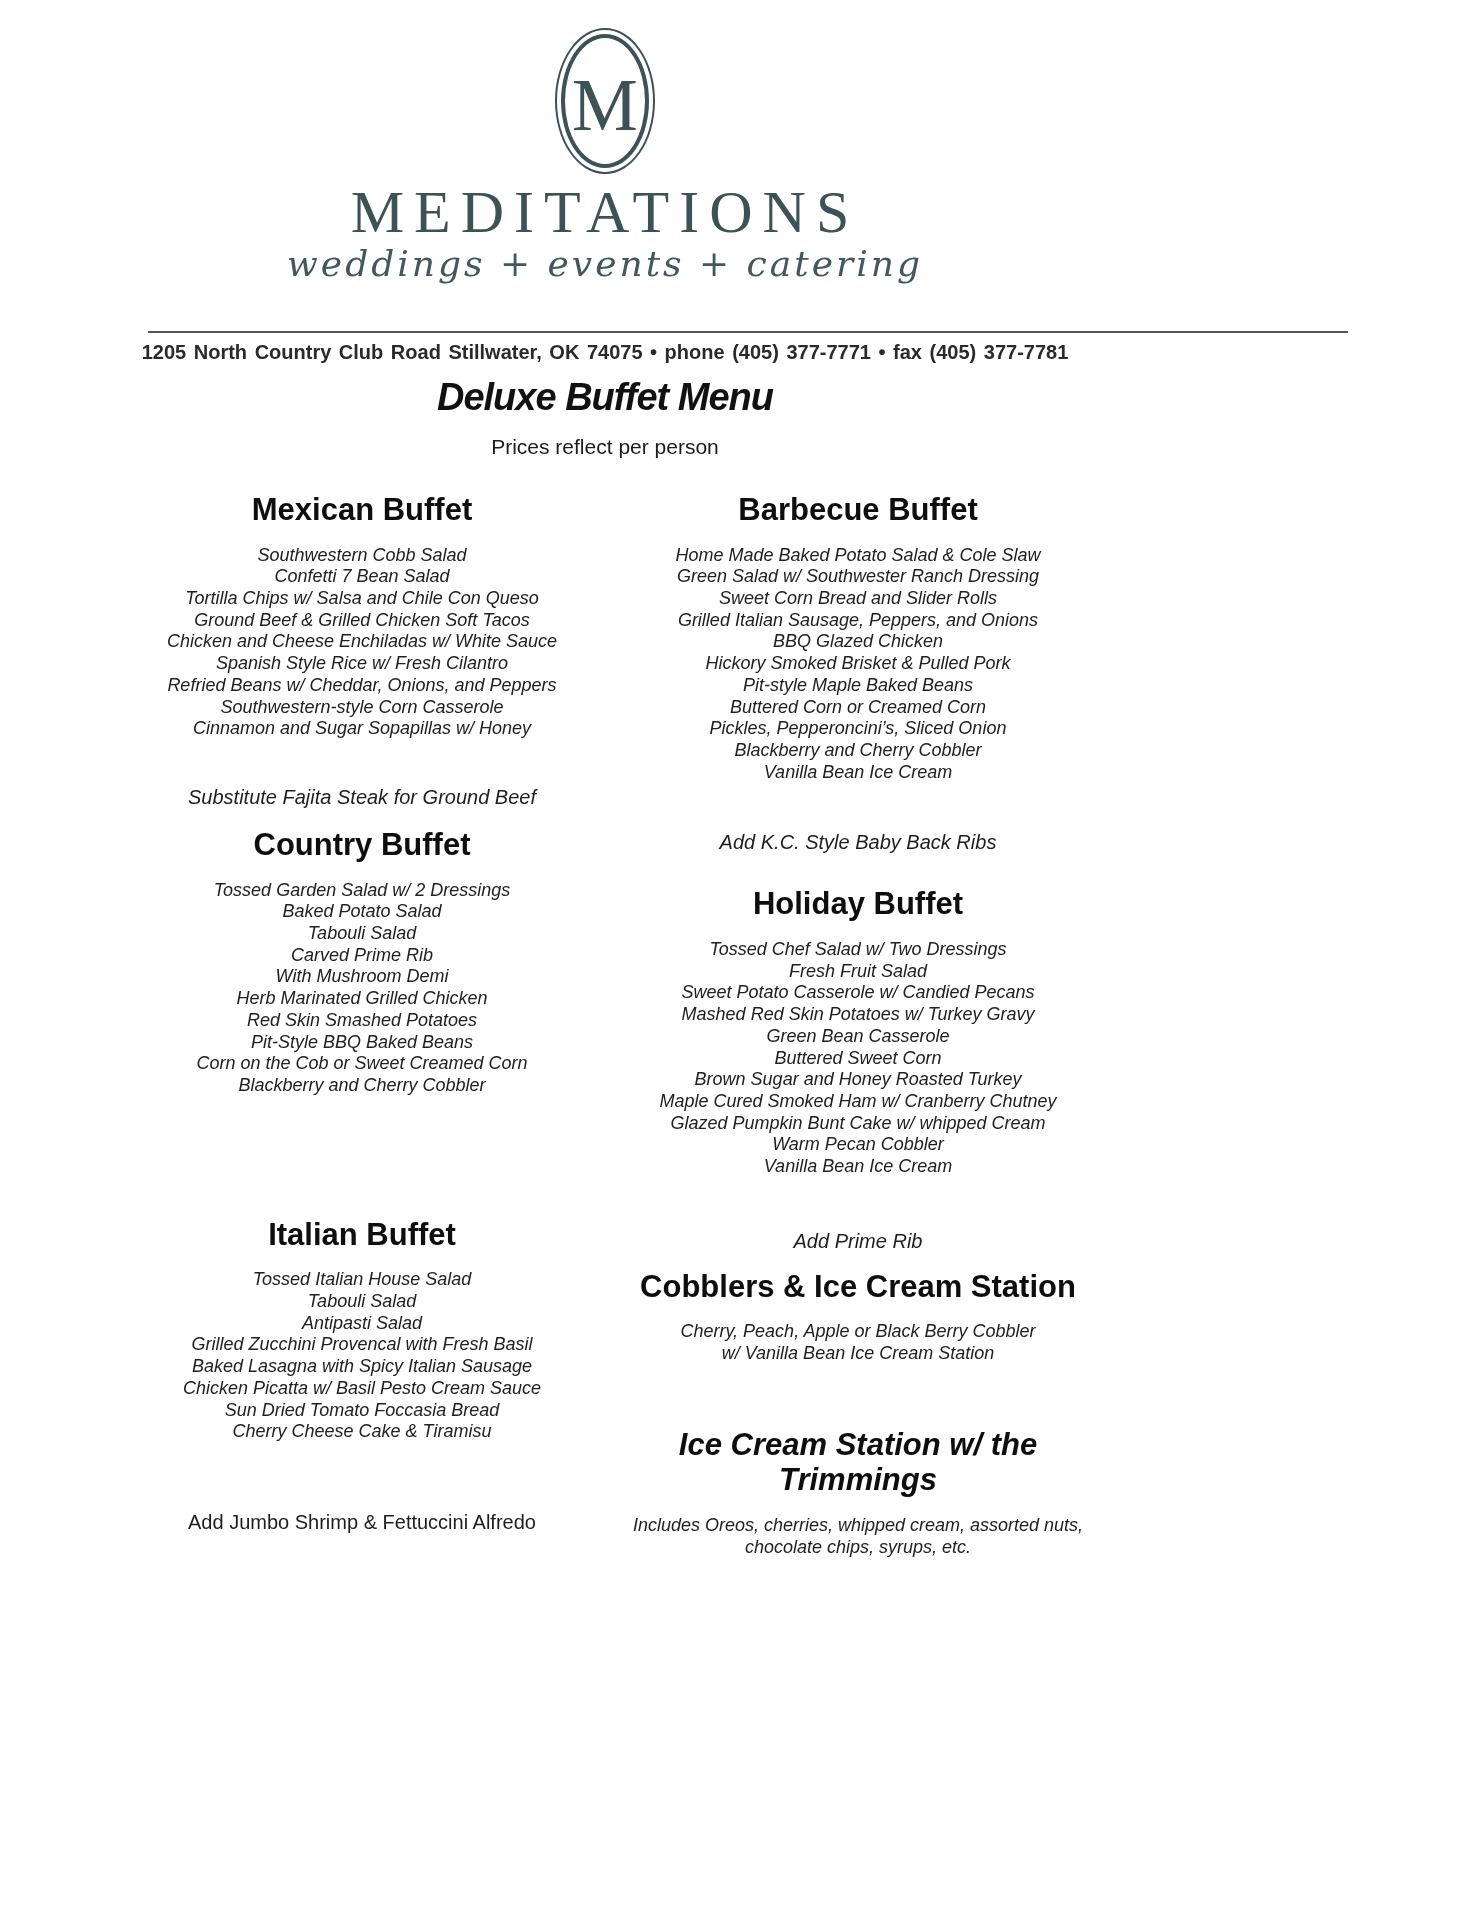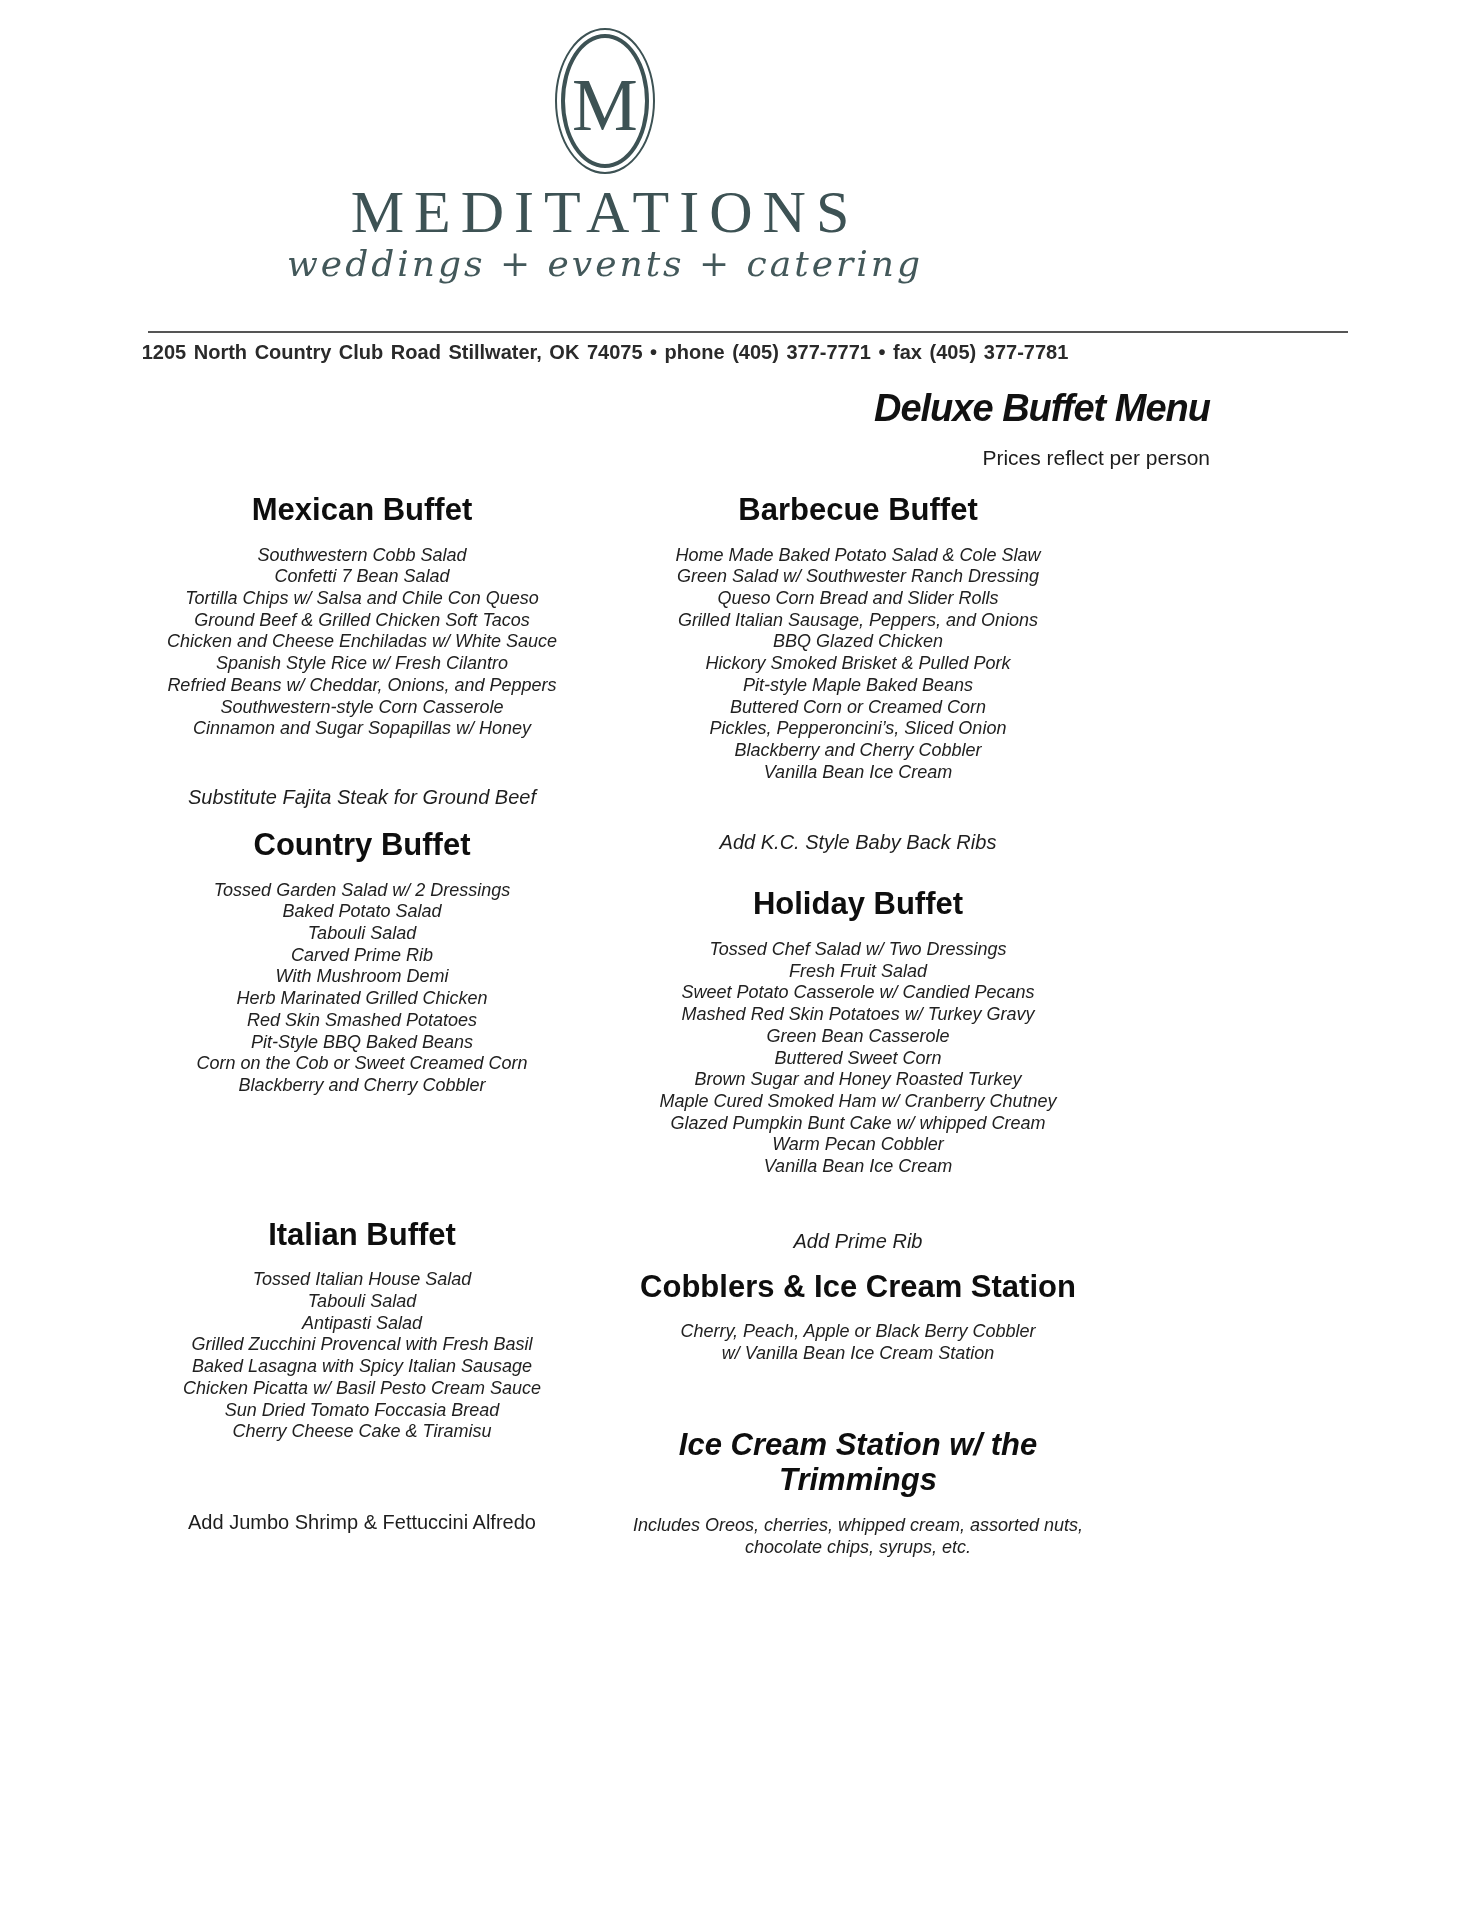--- a/index.html
+++ b/index.html
@@ -62,22 +62,22 @@
   .contact-line {
     position:absolute; top:341px; left:0; width:1210px;
     text-align:center;
     font-size:20px;
     color:#2a2a2a;
     word-spacing:2px;
     font-weight:bold;
   }
   
   .title-block {
-    position:absolute; top:387px; left:0; width:1210px;
-    text-align:right;
+    position:absolute; top:376px; left:0; width:1210px;
+    text-align:center;
   }
   .menu-title {
     font-size:38px;
     font-weight:bold;
     font-style:italic;
     letter-spacing:-1px;
     color:#111;
   }
   .menu-subtitle {
     margin-top:16px;
@@ -202,21 +202,21 @@
 
   </div>
 
   <div class="col col-right">
 
     <div>
       <div class="section-heading">Barbecue Buffet</div>
       <div>
           <div class="menu-item">Home Made Baked Potato Salad &amp; Cole Slaw</div>
           <div class="menu-item">Green Salad w/ Southwester Ranch Dressing</div>
-          <div class="menu-item">Queso Corn Bread and Slider Rolls</div>
+          <div class="menu-item">Sweet Corn Bread and Slider Rolls</div>
           <div class="menu-item">Grilled Italian Sausage, Peppers, and Onions</div>
           <div class="menu-item">BBQ Glazed Chicken</div>
           <div class="menu-item">Hickory Smoked Brisket &amp; Pulled Pork</div>
           <div class="menu-item">Pit-style Maple Baked Beans</div>
           <div class="menu-item">Buttered Corn or Creamed Corn</div>
           <div class="menu-item">Pickles, Pepperoncini’s, Sliced Onion</div>
           <div class="menu-item">Blackberry and Cherry Cobbler</div>
           <div class="menu-item">Vanilla Bean Ice Cream</div>
         </div>
       <div class="note italic mt-bbq-note">Add K.C. Style Baby Back Ribs</div>

